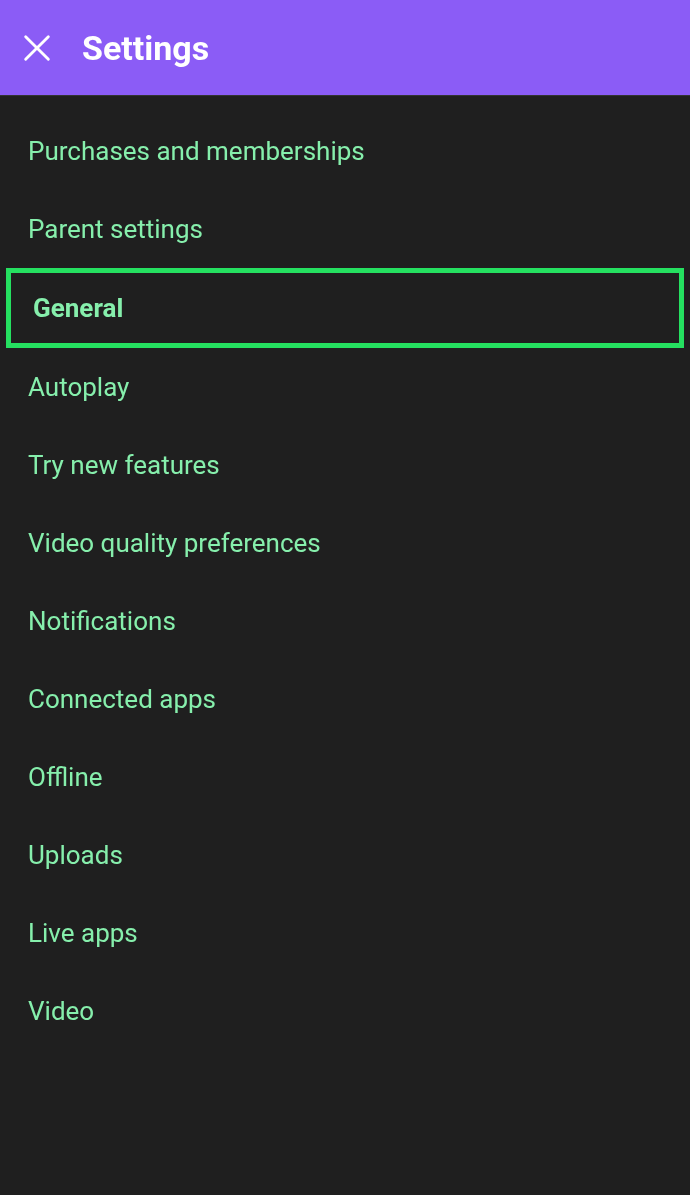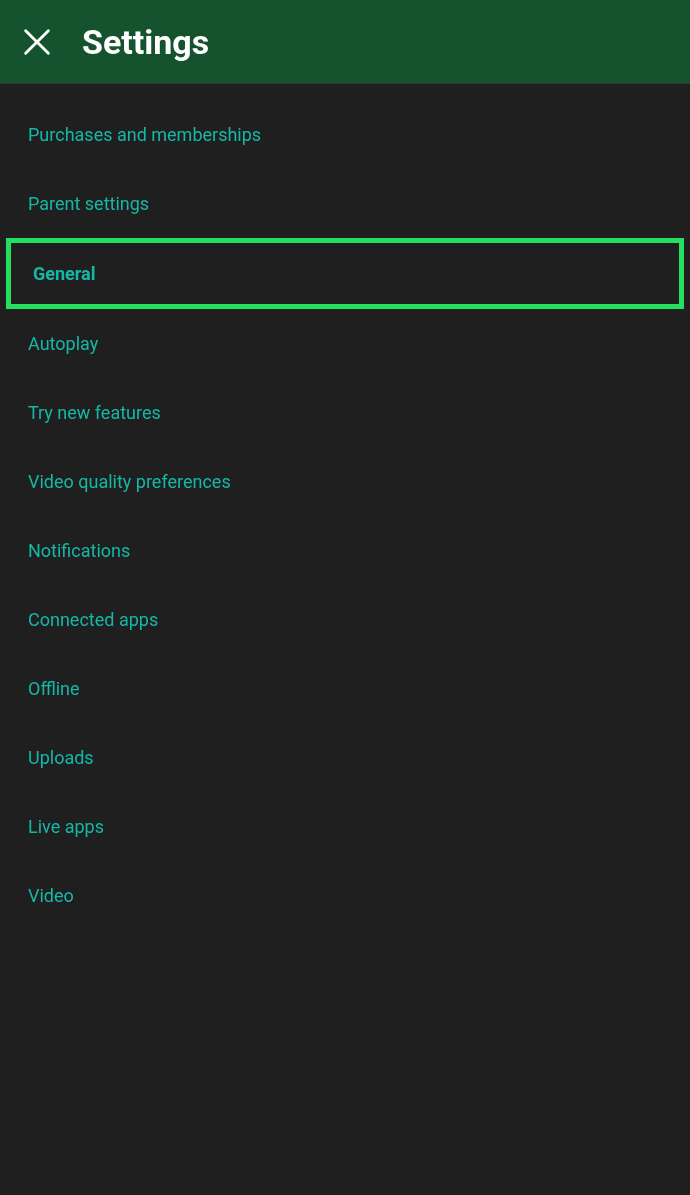--- a/index.html
+++ b/index.html
@@ -9,22 +9,22 @@
     }
     body {
       width: 690px;
       height: 1195px;
       background-color: #1f1f1f;
       font-family: -apple-system, BlinkMacSystemFont, "Segoe UI", Roboto, Helvetica, Arial, sans-serif;
       color: #ffffff;
       overflow: hidden;
     }
     .header {
-      height: 84px;
-      background-color: #14532d;
+      height: 96px;
+      background-color: #8b5cf6;
       display: flex;
       align-items: center;
       padding-left: 16px;
       border-bottom: 1px solid #333;
     }
     .close-icon {
       width: 42px;
       height: 42px;
       display: flex;
       align-items: center;
@@ -39,23 +39,23 @@
       font-size: 34px;
       font-weight: 700;
       margin-left: 24px;
       color: #ffffff;
     }
     .settings-list {
       padding-top: 16px;
     }
     .settings-item {
       padding: 24px 28px;
-      font-size: 18px;
+      font-size: 26px;
       font-weight: 400;
-      color: #14b8a6;
+      color: #86efac;
       cursor: pointer;
     }
     .highlighted {
       border: 5px solid #25e060;
       margin: 0 6px;
       padding: 20px 22px;
       font-weight: bold;
     }
   </style>
 </head>

